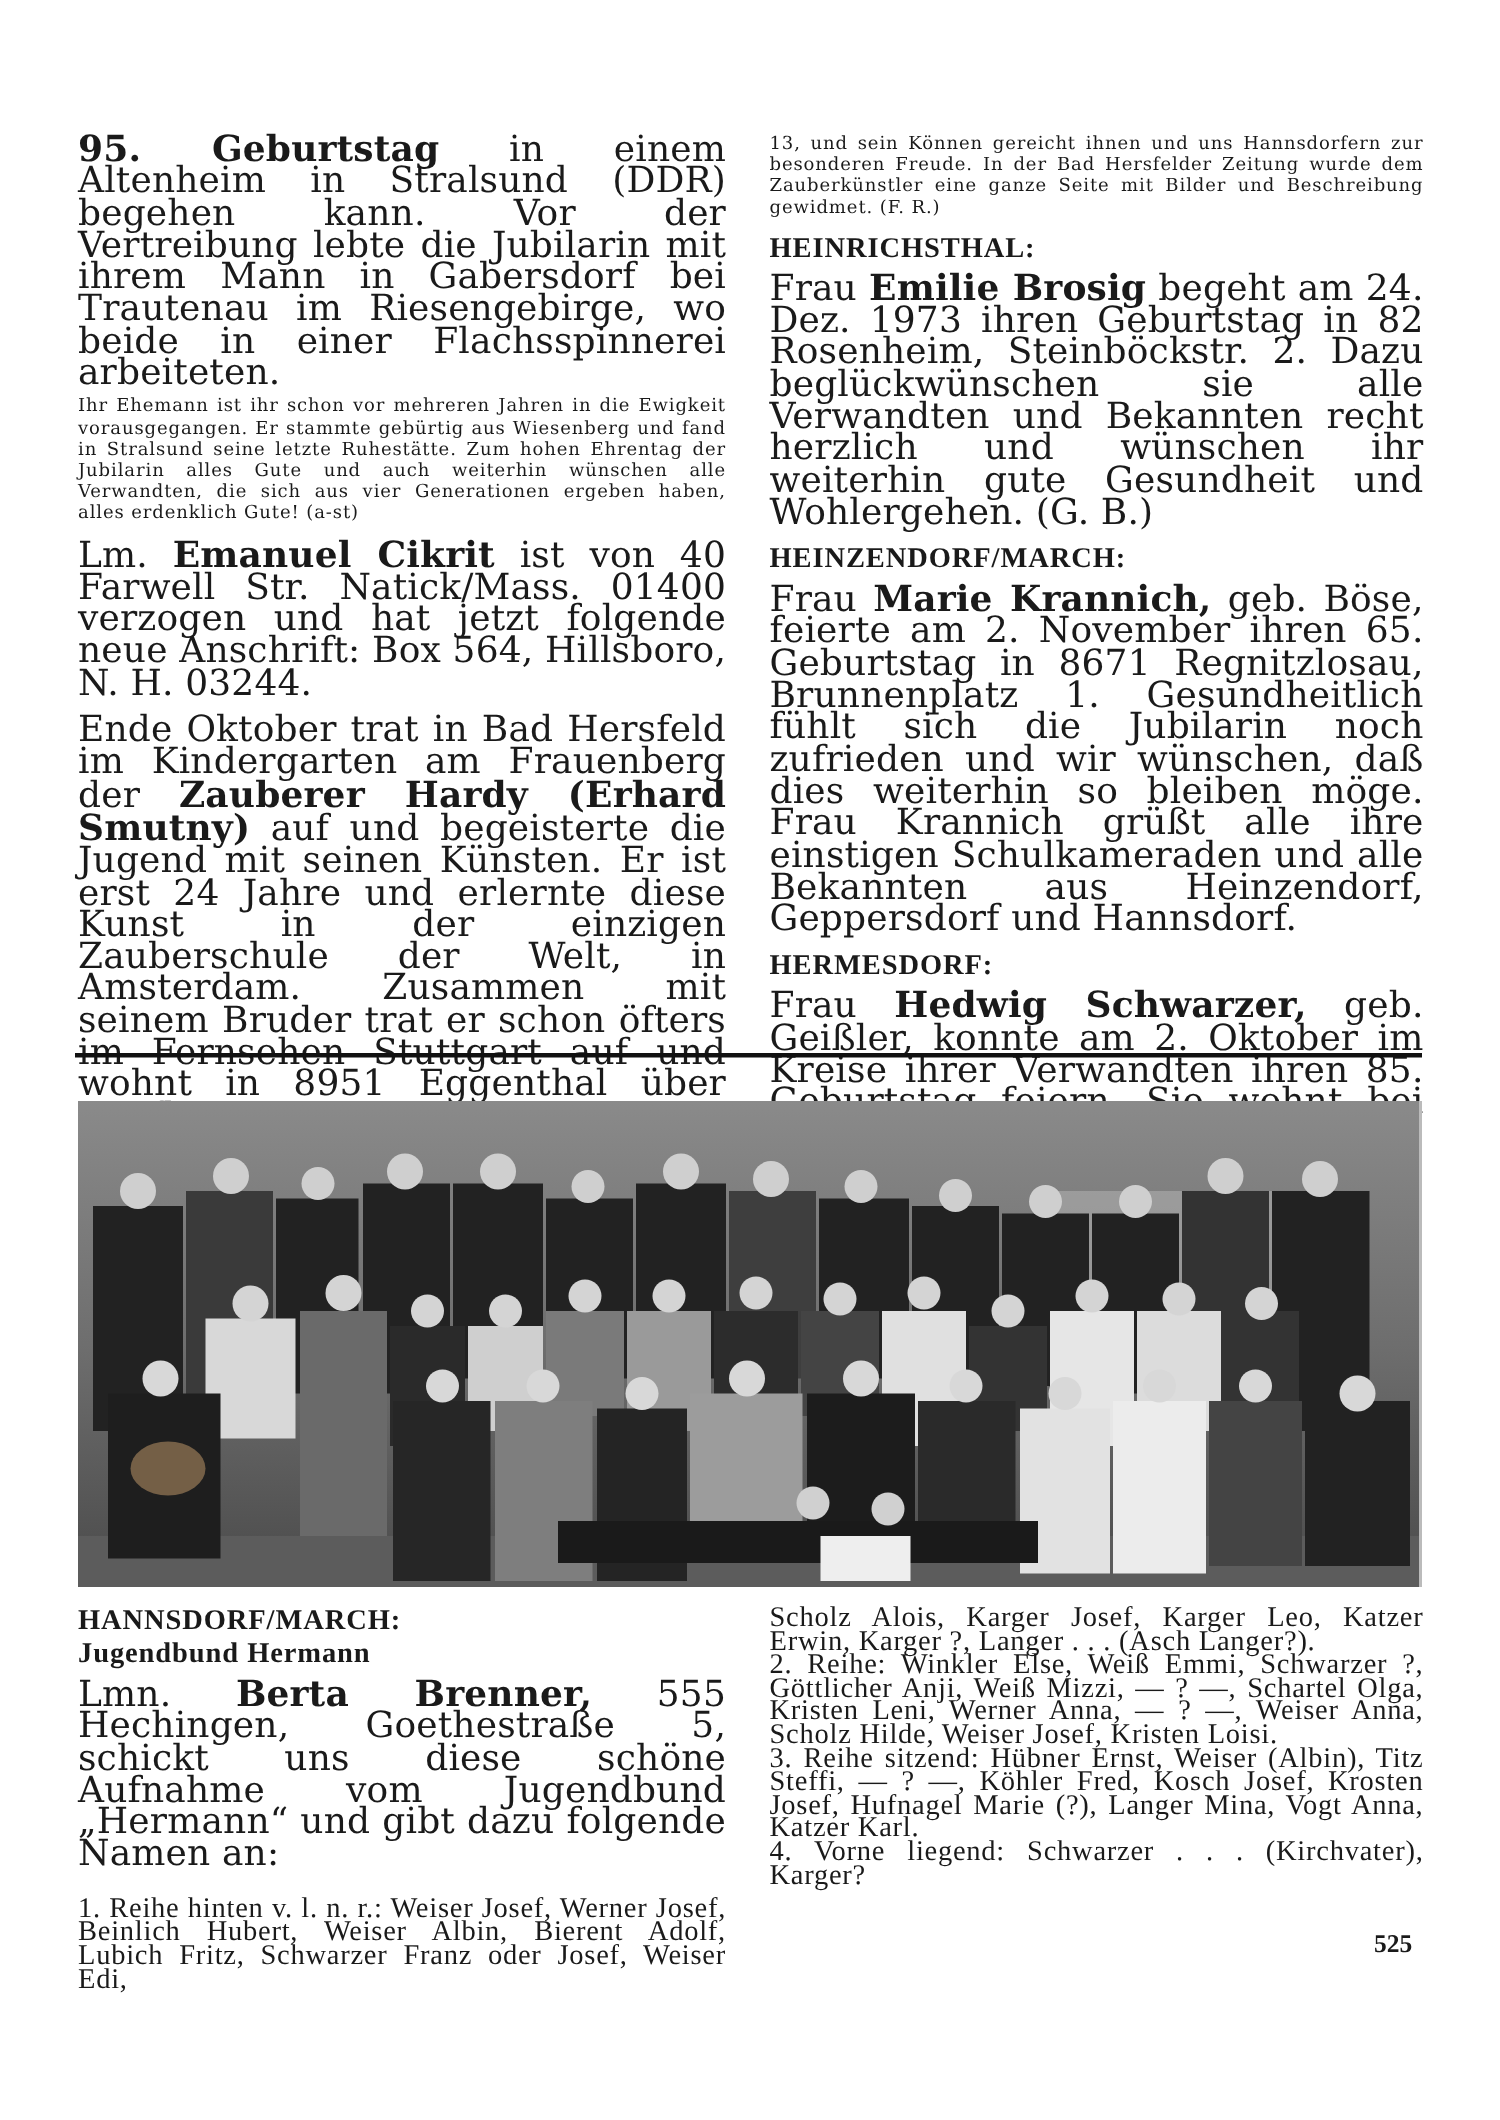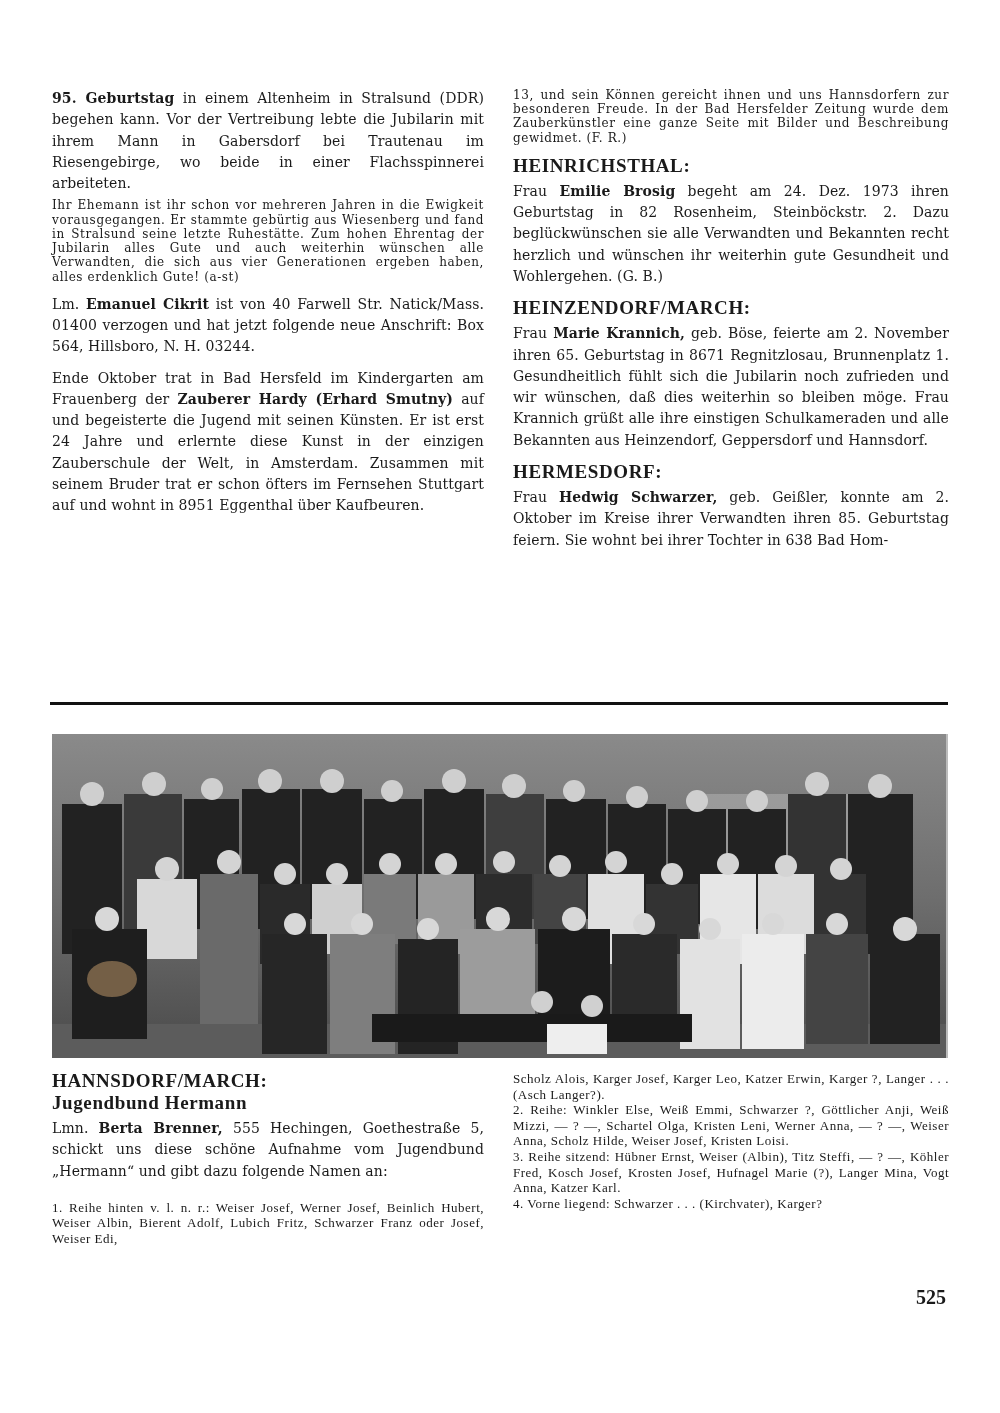--- a/index.html
+++ b/index.html
@@ -1,32 +1,32 @@
 <!DOCTYPE html>
 <html><head>
   <meta charset="utf-8">
   <style>
     html, body { margin: 0; padding: 0; background: #ffffff; }
     body { width: 1000px; height: 1413px; position: relative; overflow: hidden; color: #1a1a1a; font-family: "DejaVu Serif", serif; }
     .col { position: absolute; }
     .col-left { left: 52px; top: 88px; width: 432px; }
     .col-right { left: 513px; top: 88px; width: 436px; }
-    .big { font-size: 14px; line-height: 21.3px; text-align: justify; margin: 0; hyphens: manual; letter-spacing: 0.1px; }
+    .big { font-size: 24px; line-height: 21.3px; text-align: justify; margin: 0; hyphens: manual; letter-spacing: 0.1px; }
     .small { font-size: 12px; line-height: 14.2px; text-align: justify; margin: 0; letter-spacing: 0.6px; }
     .big b, .small b { font-weight: bold; }
     .gap { height: 10px; }
     .gap-s { height: 4px; }
     .heading { font-family: "Liberation Serif", serif; font-weight: bold; font-size: 19px; line-height: 22px; margin: 0; letter-spacing: 0.6px; }
     .rule { position: absolute; left: 50px; top: 702px; width: 898px; height: 3px; background: #111; }
     .photo { position: absolute; left: 52px; top: 734px; width: 894px; height: 324px; background: #555; overflow: hidden; border-right: 2px solid #bbb; }
     .photo svg { display: block; }
     .bottom-left { position: absolute; left: 52px; top: 1070px; width: 432px; }
     .bottom-right { position: absolute; left: 513px; top: 1071px; width: 436px; }
-    .names { font-family: "Liberation Serif", serif; font-size: 13px; line-height: 15.6px; letter-spacing: 0.5px; text-align: justify; margin: 0; }
-    .page-num { position: absolute; left: 916px; top: 1286px; font-family: "Liberation Serif", serif; font-weight: bold; font-size: 20px; }
+    .names { font-family: "Liberation Serif", serif; font-size: 19px; line-height: 15.6px; letter-spacing: 0.5px; text-align: justify; margin: 0; }
+    .page-num { position: absolute; left: 916px; top: 1286px; font-family: "Liberation Serif", serif; font-weight: bold; font-size: 17px; }
   </style>
 </head>
 <body>
 
 <div class="col col-left">
   <p class="big">
     <b>95. Geburtstag</b><span> in einem Altenheim in Stralsund (DDR) begehen kann. Vor der Vertreibung lebte die Jubilarin mit ihrem Mann in Gabersdorf bei Trautenau im Riesengebirge, wo beide in einer Flachsspinnerei arbeiteten.</span>
   </p>
   <div class="gap-s"></div>
   <p class="small">Ihr Ehemann ist ihr schon vor mehreren Jahren in die Ewigkeit vorausgegangen. Er stammte gebürtig aus Wiesenberg und fand in Stralsund seine letzte Ruhestätte. Zum hohen Ehrentag der Jubilarin alles Gute und auch weiterhin wünschen alle Verwandten, die sich aus vier Generationen ergeben haben, alles erdenklich Gute! (a-st)</p>

